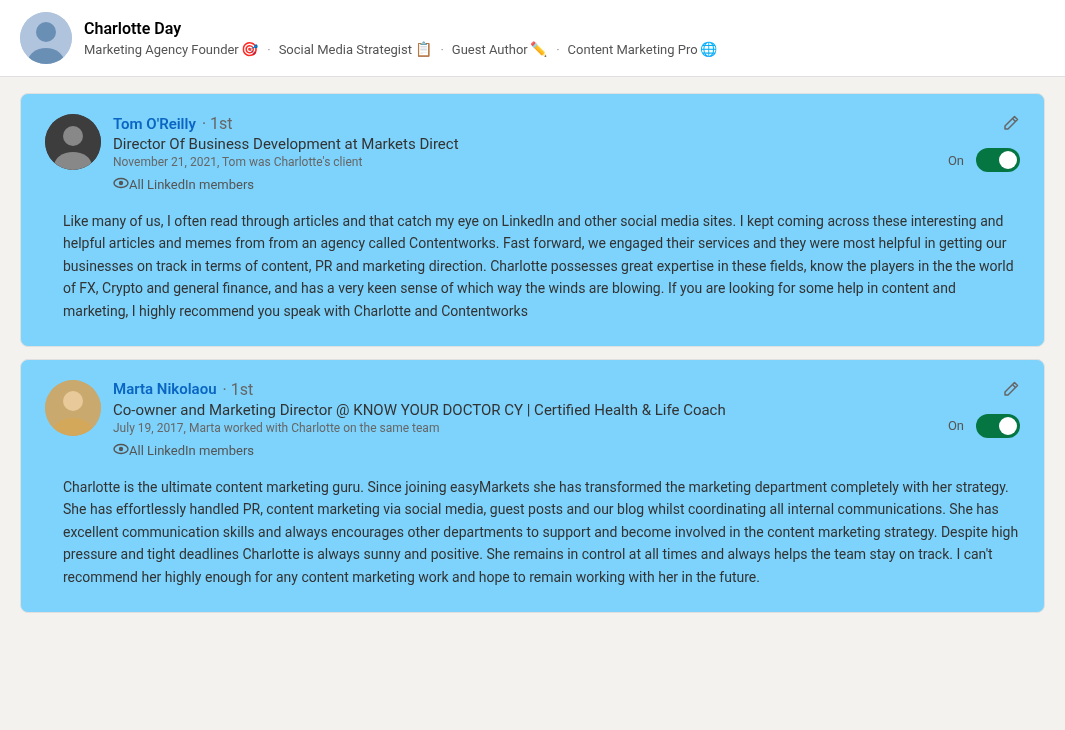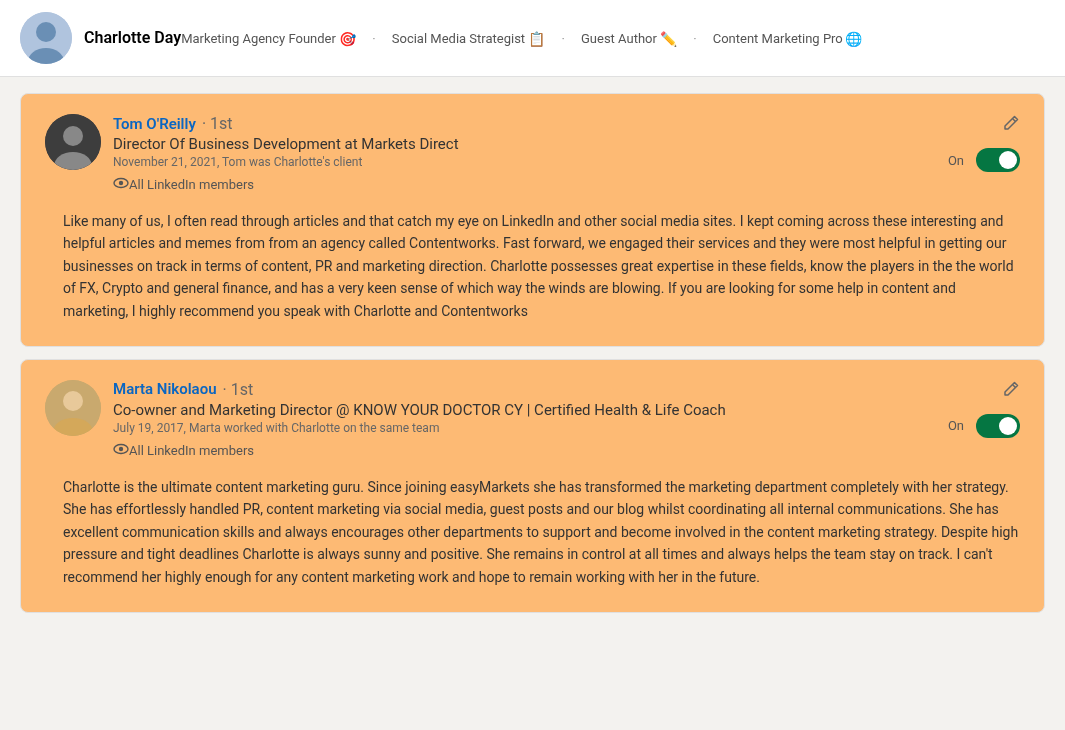--- a/index.html
+++ b/index.html
@@ -13,51 +13,52 @@
     .header {
       background: #fff;
       border-bottom: 1px solid #e0e0e0;
       padding: 12px 20px;
       display: flex;
       align-items: center;
       gap: 12px;
     }
     .header-info {
       display: flex;
+      flex-direction: column;
       justify-content: center;
     }
     .header-name {
       font-size: 16px;
       font-weight: 600;
       color: #000;
       line-height: 1.3;
     }
     .header-tagline {
       font-size: 13px;
       color: #555;
       display: flex;
       align-items: center;
-      gap: 16px;
+      gap: 8px;
       flex-wrap: wrap;
       margin-top: 2px;
     }
     .header-tagline span {
       display: flex;
       align-items: center;
       gap: 3px;
     }
     .content-area {
       background: #f3f2ef;
       padding: 16px 20px;
       display: flex;
       flex-direction: column;
       gap: 12px;
     }
     .recommendation-card {
-      background: #fdba74;
+      background: #7dd3fc;
       border: 1px solid #e0e0e0;
       border-radius: 8px;
       padding: 20px 24px 24px 24px;
     }
     .rec-header {
       display: flex;
       align-items: flex-start;
       justify-content: space-between;
       margin-bottom: 16px;
     }

